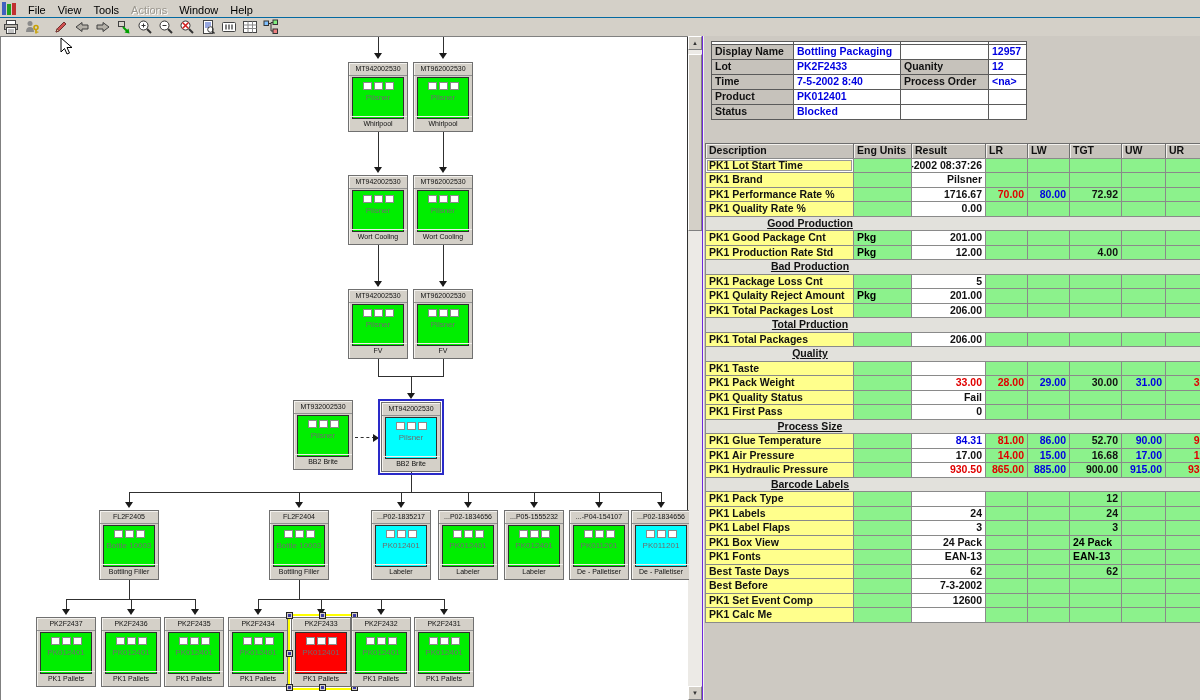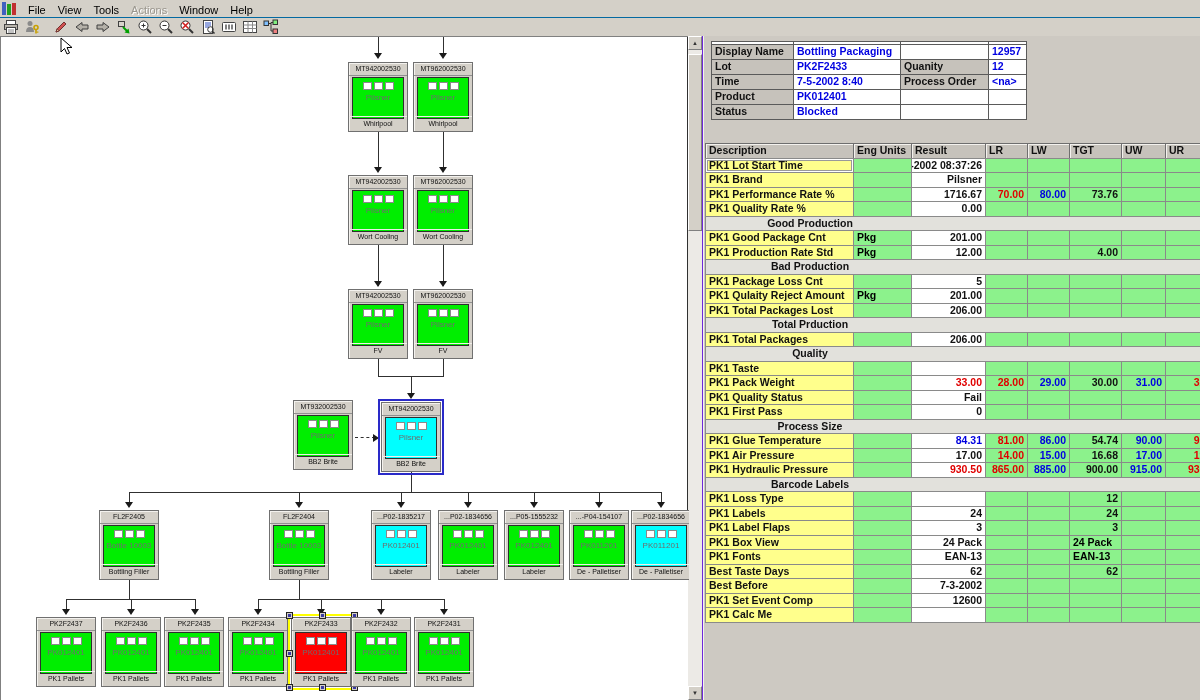--- a/index.html
+++ b/index.html
@@ -73,21 +73,21 @@
   .tc.desc.focus{box-shadow:inset 0 0 0 1px #ffffff,inset 0 0 0 2px #9a9a9a;}
   .tc.grn{background:var(--green);}
   .tc.res{background:#fff;color:#111;display:flex;justify-content:flex-end;}
   .tc.res span{white-space:nowrap;}
   .tc.num{text-align:right;color:#111;}
   .tc.left{text-align:left;}
   .vr{color:var(--vred) !important;}
   .vb{color:var(--vblue) !important;}
   .sect{height:13.5px;line-height:13.5px;background:#E2E1DC;border:1px solid #8a8a8a;margin:-1px 0 0 0;
         font-size:10.5px;font-weight:bold;color:#111;}
-  .sect span{display:inline-block;width:208px;text-align:center;}
+  .sect span{display:inline-block;width:208px;text-align:center;text-decoration:underline;}
   #cursor{position:absolute;left:60px;top:37px;z-index:50;pointer-events:none;}
 </style>
 </head>
 <body>
 
 <div id="root" style="--yellow: #FFFF8C; --green: #8CF28C; --vblue: #0000E0; --vred: #E00000; --sel-blue: #2A2AC8; --sel-yellow: #FFFF00;">
   <div id="menubar">
     <span id="appicon">
       <svg width="16" height="13">
           <rect x="0" y="0" width="4" height="13" fill="#4060c0"></rect>
@@ -615,21 +615,21 @@
             <div class="tc grn num vr"></div>
           </div>
           <div class="trow">
             <div class="tc desc">PK1 Performance Rate %</div>
             <div class="tc grn"></div>
             <div class="tc res">
               <span>1716.67</span>
             </div>
             <div class="tc grn num vr">70.00</div>
             <div class="tc grn num vb">80.00</div>
-            <div class="tc grn num">73.76</div>
+            <div class="tc grn num">72.92</div>
             <div class="tc grn num vb"></div>
             <div class="tc grn num vr"></div>
           </div>
           <div class="trow">
             <div class="tc desc">PK1 Quality Rate %</div>
             <div class="tc grn"></div>
             <div class="tc res">
               <span>0.00</span>
             </div>
             <div class="tc grn num vr"></div>
@@ -764,21 +764,21 @@
           </div>
           <div class="sect"><span>Process Size</span></div>
           <div class="trow">
             <div class="tc desc">PK1 Glue Temperature</div>
             <div class="tc grn"></div>
             <div class="tc res vb">
               <span>84.31</span>
             </div>
             <div class="tc grn num vr">81.00</div>
             <div class="tc grn num vb">86.00</div>
-            <div class="tc grn num">54.74</div>
+            <div class="tc grn num">52.70</div>
             <div class="tc grn num vb">90.00</div>
             <div class="tc grn num vr">95.00</div>
           </div>
           <div class="trow">
             <div class="tc desc">PK1 Air Pressure</div>
             <div class="tc grn"></div>
             <div class="tc res">
               <span>17.00</span>
             </div>
             <div class="tc grn num vr">14.00</div>
@@ -794,21 +794,21 @@
               <span>930.50</span>
             </div>
             <div class="tc grn num vr">865.00</div>
             <div class="tc grn num vb">885.00</div>
             <div class="tc grn num">900.00</div>
             <div class="tc grn num vb">915.00</div>
             <div class="tc grn num vr">930.00</div>
           </div>
           <div class="sect"><span>Barcode Labels</span></div>
           <div class="trow">
-            <div class="tc desc">PK1 Loss Type</div>
+            <div class="tc desc">PK1 Pack Type</div>
             <div class="tc grn"></div>
             <div class="tc res">
               <span></span>
             </div>
             <div class="tc grn num vr"></div>
             <div class="tc grn num vb"></div>
             <div class="tc grn num">12</div>
             <div class="tc grn num vb"></div>
             <div class="tc grn num vr"></div>
           </div>

